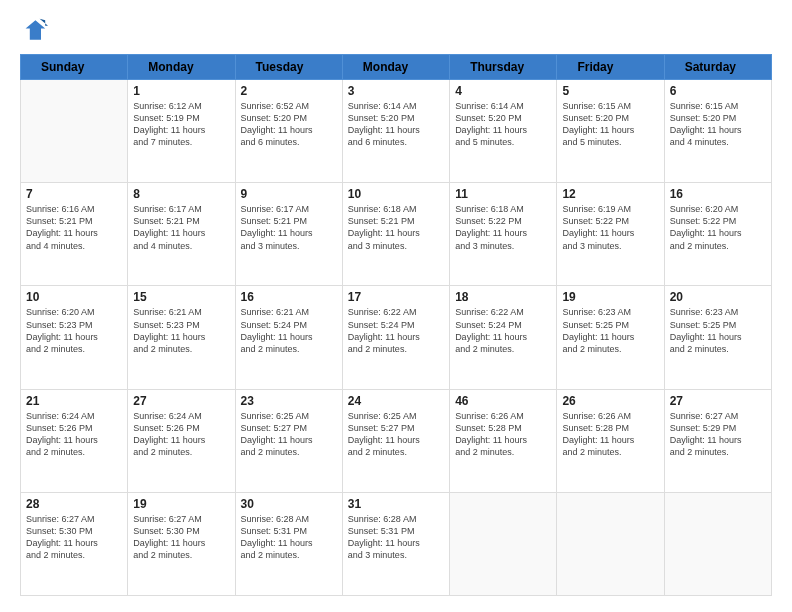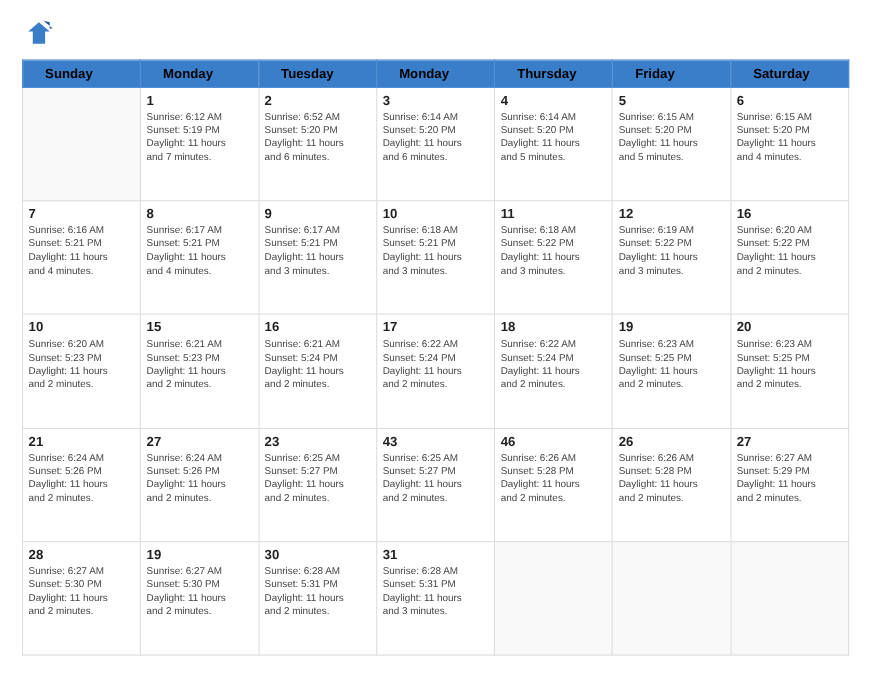--- a/index.html
+++ b/index.html
@@ -290,21 +290,21 @@
 and 2 minutes.</div>
           </td>
           <td>
             <span class="day-number">23</span>
             <div class="day-info" style="white-space: pre-line;">Sunrise: 6:25 AM
 Sunset: 5:27 PM
 Daylight: 11 hours
 and 2 minutes.</div>
           </td>
           <td>
-            <span class="day-number">43</span>
+            <span class="day-number">24</span>
             <div class="day-info" style="white-space: pre-line;">Sunrise: 6:25 AM
 Sunset: 5:27 PM
 Daylight: 11 hours
 and 2 minutes.</div>
           </td>
           <td>
             <span class="day-number">46</span>
             <div class="day-info" style="white-space: pre-line;">Sunrise: 6:26 AM
 Sunset: 5:28 PM
 Daylight: 11 hours

